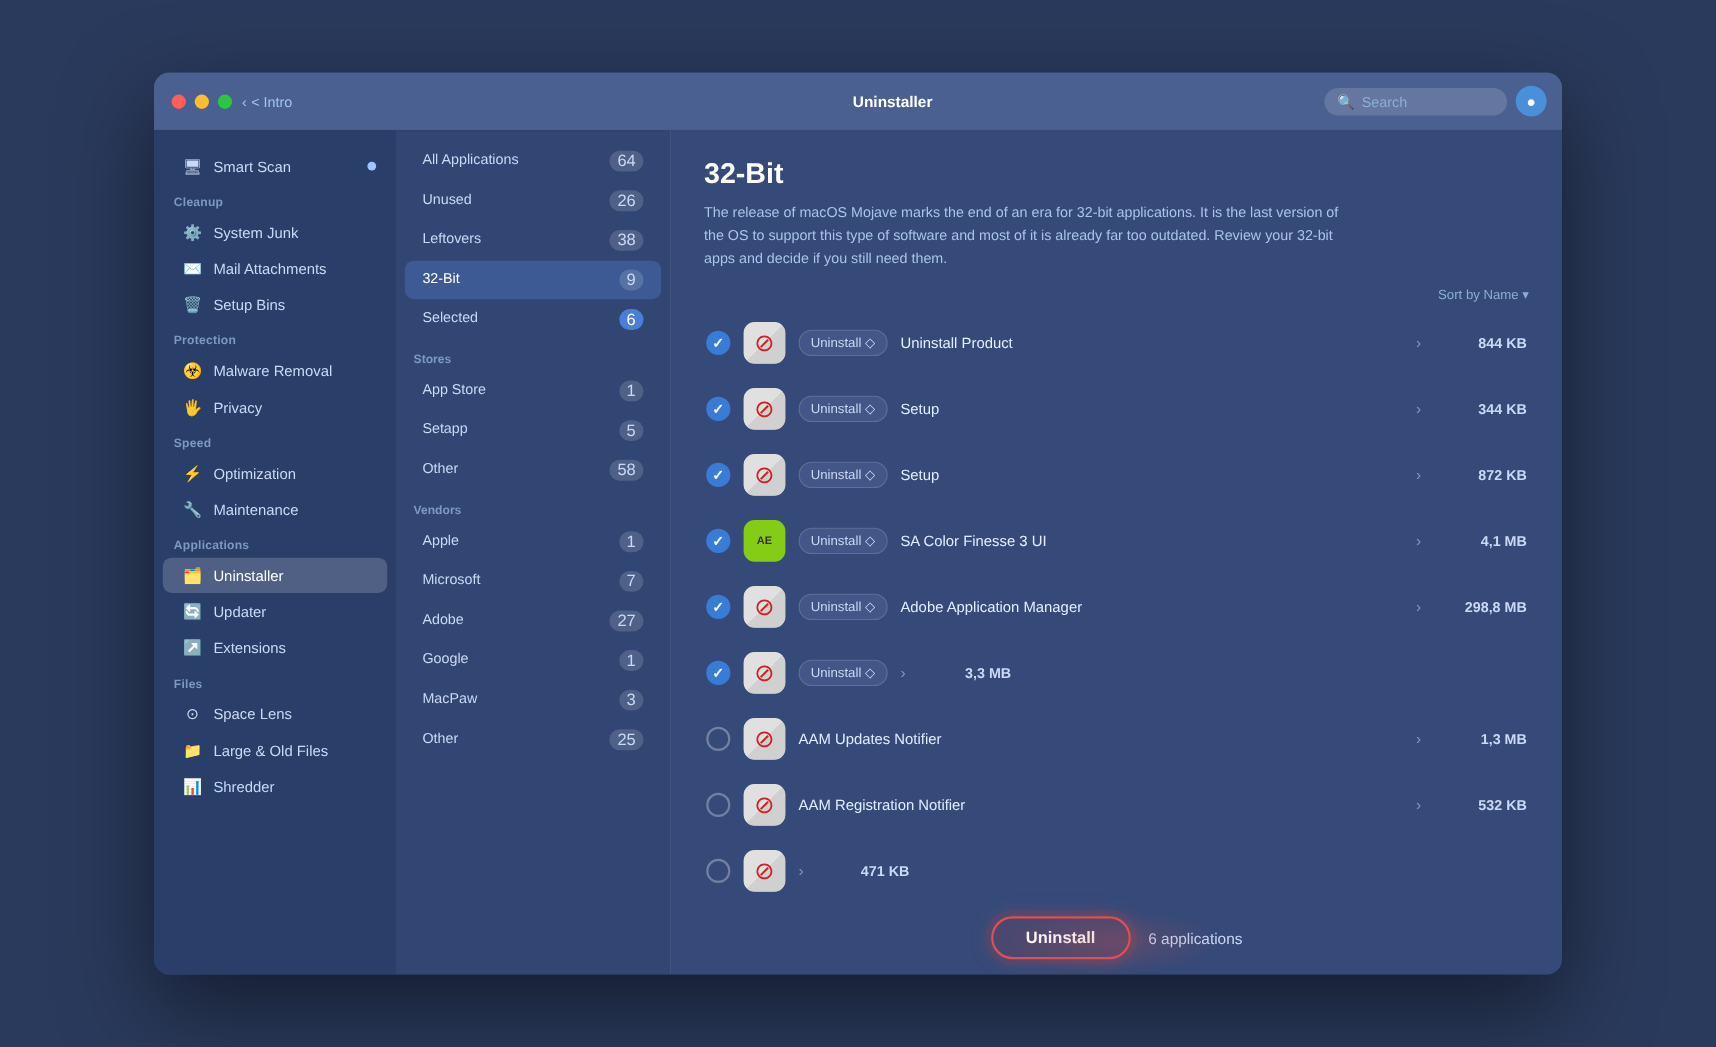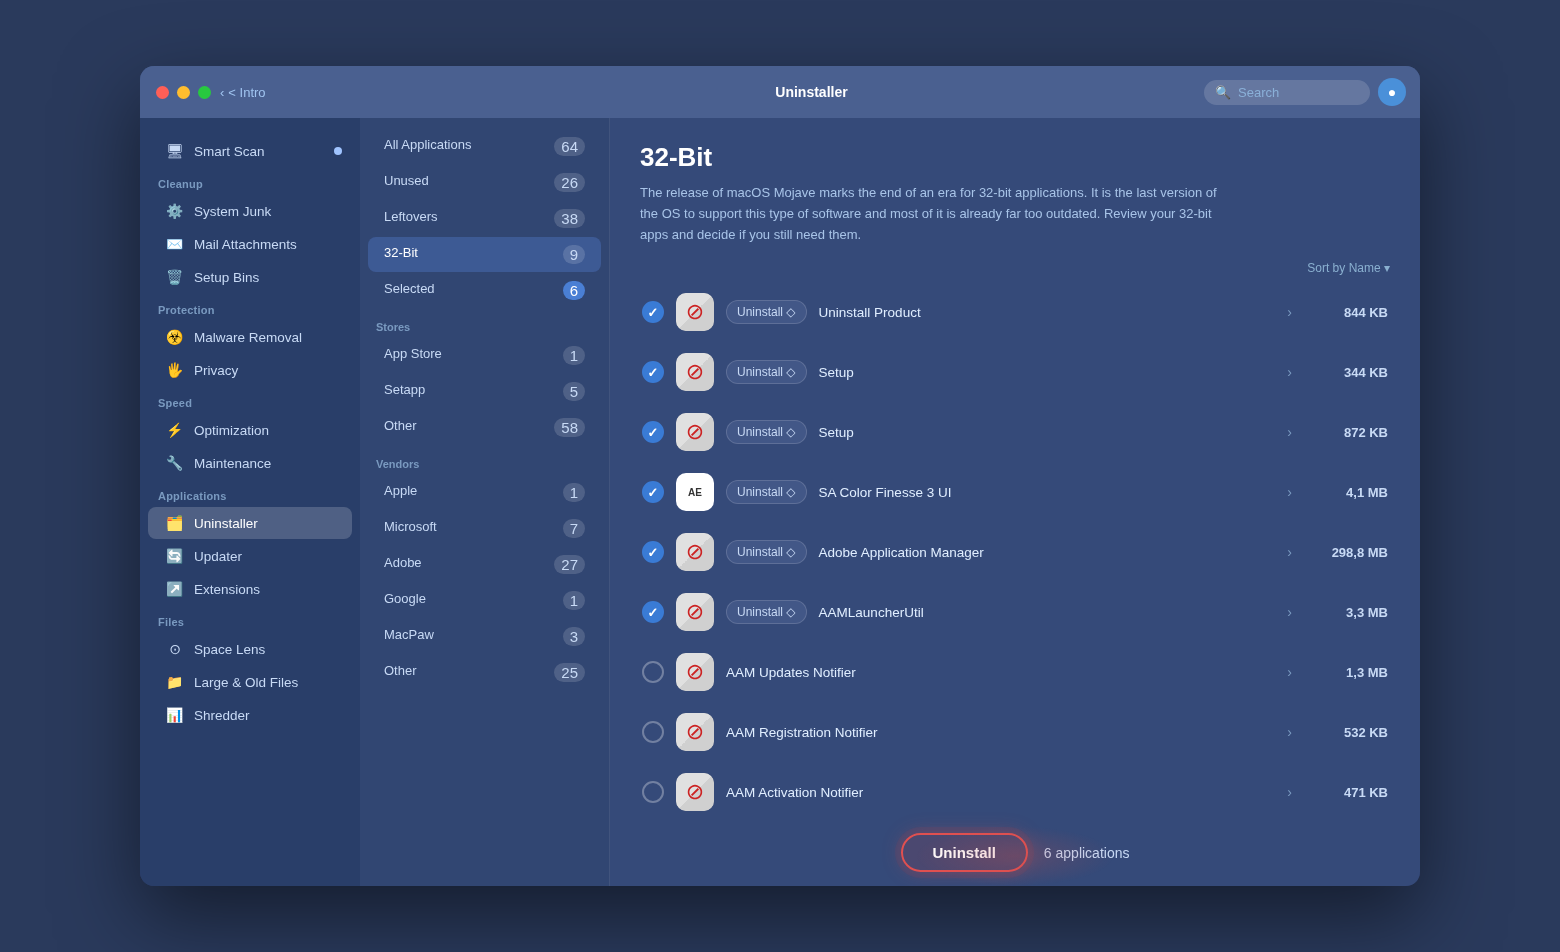--- a/index.html
+++ b/index.html
@@ -247,21 +247,21 @@
       border-radius: 10px;
       display: flex; align-items: center; justify-content: center;
     }
     .app-icon-forbidden::after {
       content: '⊘';
       font-size: 22px;
       color: #cc2222;
       position: absolute;
     }
     .app-icon-yellow {
-      background: #ffffff;
+      background: #84cc16;
     }
     .uninstall-btn {
       background: rgba(80,100,150,0.5);
       border: 1px solid rgba(255,255,255,0.15);
       border-radius: 12px;
       color: #c8daf5;
       font-size: 12px;
       padding: 4px 10px;
       cursor: pointer;
       display: flex; align-items: center; gap: 3px;
@@ -546,21 +546,20 @@
           <span class="app-chevron">›</span>
           <span class="app-size">298,8 MB</span>
         </div>
 
         <div class="app-row">
           <div class="app-checkbox checked"></div>
           <div class="app-icon">
             <div class="app-icon-forbidden"></div>
           </div>
           <button class="uninstall-btn">Uninstall ◇</button>
-          <span class="app-name">AAMLauncherUtil</span>
           <span class="app-chevron">›</span>
           <span class="app-size">3,3 MB</span>
         </div>
 
         <div class="app-row">
           <div class="app-checkbox"></div>
           <div class="app-icon">
             <div class="app-icon-forbidden"></div>
           </div>
           <span class="app-name">AAM Updates Notifier</span>
@@ -576,21 +575,20 @@
           <span class="app-name">AAM Registration Notifier</span>
           <span class="app-chevron">›</span>
           <span class="app-size">532 KB</span>
         </div>
 
         <div class="app-row">
           <div class="app-checkbox"></div>
           <div class="app-icon">
             <div class="app-icon-forbidden"></div>
           </div>
-          <span class="app-name">AAM Activation Notifier</span>
           <span class="app-chevron">›</span>
           <span class="app-size">471 KB</span>
         </div>
       </div>
 
       <div class="bottom-bar">
         <button class="uninstall-big-btn">Uninstall</button>
         <span class="apps-count">6 applications</span>
         <div class="glow"></div>
       </div>

